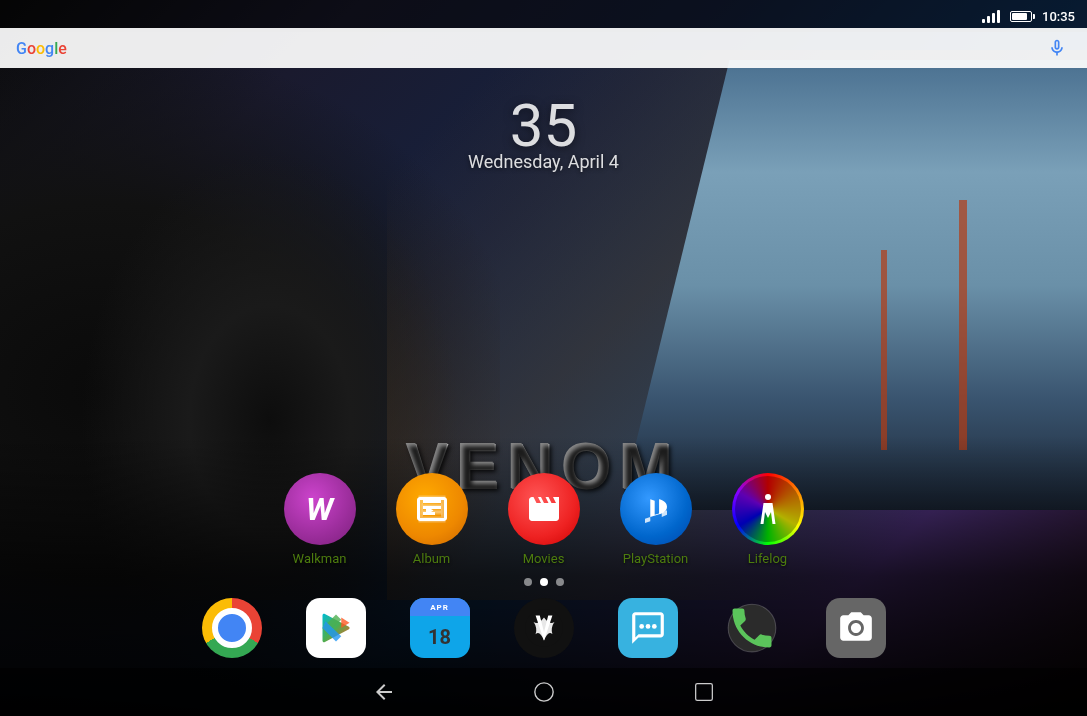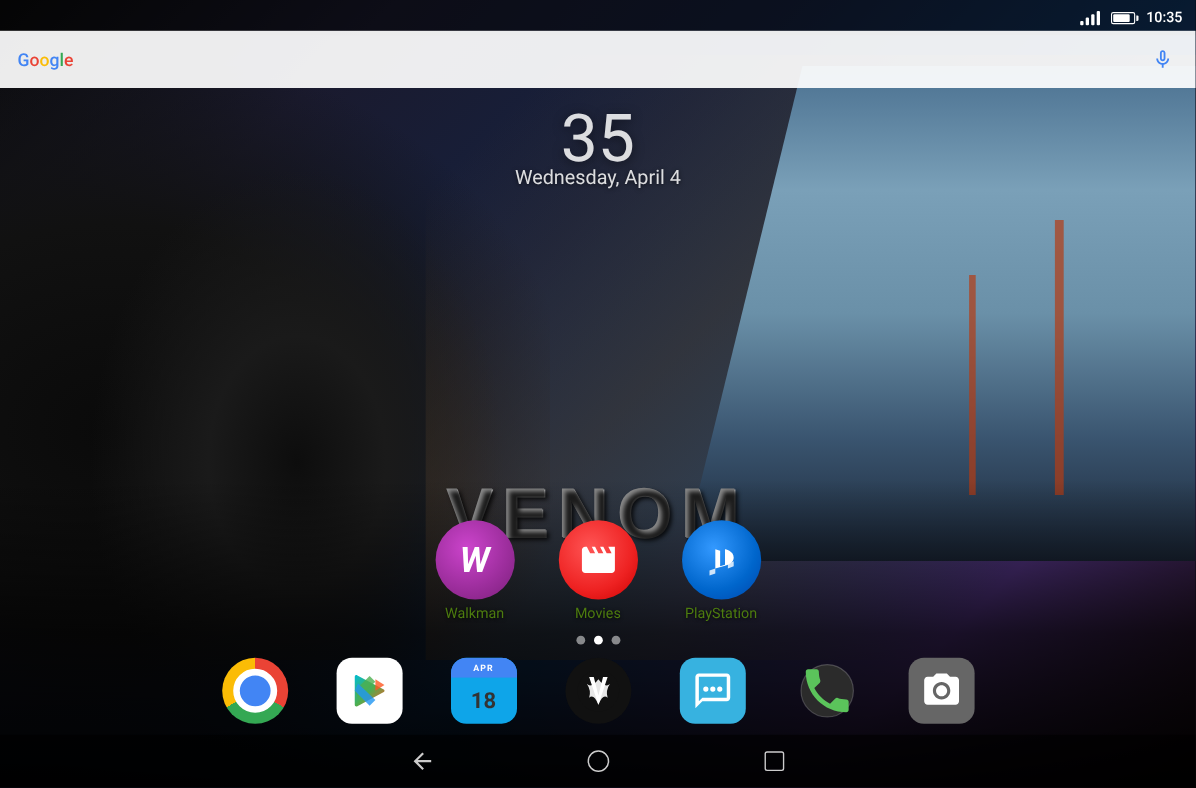--- a/index.html
+++ b/index.html
@@ -90,21 +90,21 @@
       color: #fff;
       font-size: 13px;
       font-weight: 500;
       margin-left: 4px;
     }
 
     
     #search-bar {
       position: absolute;
       top: 28px; left: 0; right: 0;
-      height: 52px;
+      height: 40px;
       background: rgba(255,255,255,0.92);
       display: flex;
       align-items: center;
       padding: 0 16px;
       z-index: 100;
     }
 
     .google-logo {
       font-size: 16px;
       color: #4285f4;
@@ -464,20 +464,31 @@
 
 <div id="apps-row">
 
   <div class="app-icon">
     <div class="app-icon-img icon-walkman">
       <span class="walkman-w">W</span>
     </div>
     <span class="app-label">Walkman</span>
   </div>
 
+  <div class="app-icon">
+    <div class="app-icon-img icon-album">
+      <svg width="36" height="36" viewBox="0 0 24 24" fill="white">
+        <path d="M21 3H3v18h18V3zm-3 14H6v-2h12v2zm0-4H6v-2h12v2zm0-4H6V7h12v2z" opacity="0.3"></path>
+        <path d="M20 4H4c-1.1 0-2 .9-2 2v12c0 1.1.9 2 2 2h16c1.1 0 2-.9 2-2V6c0-1.1-.9-2-2-2zm0 14H4V6h16v12zM6 10h12v2H6zm0 4h8v2H6zm0-8h12v2H6z"></path>
+        <rect x="5" y="8" width="14" height="8" rx="1" fill="rgba(255,255,255,0.15)"></rect>
+        <path d="M8 10l5 3-5 3V10z" fill="white"></path>
+      </svg>
+    </div>
+    <span class="app-label">Album</span>
+  </div>
 
   <div class="app-icon">
     <div class="app-icon-img icon-movies">
       <svg width="36" height="36" viewBox="0 0 24 24" fill="white">
         <path d="M18 4l2 4h-3l-2-4h-2l2 4h-3l-2-4H8l2 4H7L5 4H4c-1.1 0-1.99.9-1.99 2L2 18c0 1.1.9 2 2 2h16c1.1 0 2-.9 2-2V4h-4z"></path>
       </svg>
     </div>
     <span class="app-label">Movies</span>
   </div>
 
@@ -485,20 +496,31 @@
     <div class="app-icon-img icon-playstation">
       <svg width="44" height="44" viewBox="0 0 100 100" fill="white">
         <path d="M37 68V28l10 3v32l10-3V28c0,0,18,3,18,17c0,10-10,15-18,17L37 68z"></path>
         <path d="M25 72l12-4v10l-12 4V72z" opacity="0.8"></path>
         <path d="M63 58l12-5v10l-12 5V58z" opacity="0.8"></path>
       </svg>
     </div>
     <span class="app-label">PlayStation</span>
   </div>
 
+  <div class="app-icon">
+    <div class="app-icon-img icon-lifelog">
+      <div class="lifelog-inner">
+        <svg width="36" height="36" viewBox="0 0 24 24" fill="white">
+          <circle cx="12" cy="4" r="2"></circle>
+          <path d="M15 8H9L7 22h2l1-8 2 4 2-4 1 8h2L15 8z"></path>
+        </svg>
+      </div>
+    </div>
+    <span class="app-label">Lifelog</span>
+  </div>
 </div>
 
 <div id="page-dots">
   <div class="dot"></div>
   <div class="dot active"></div>
   <div class="dot"></div>
 </div>
 
 <div id="dock-row">
 

